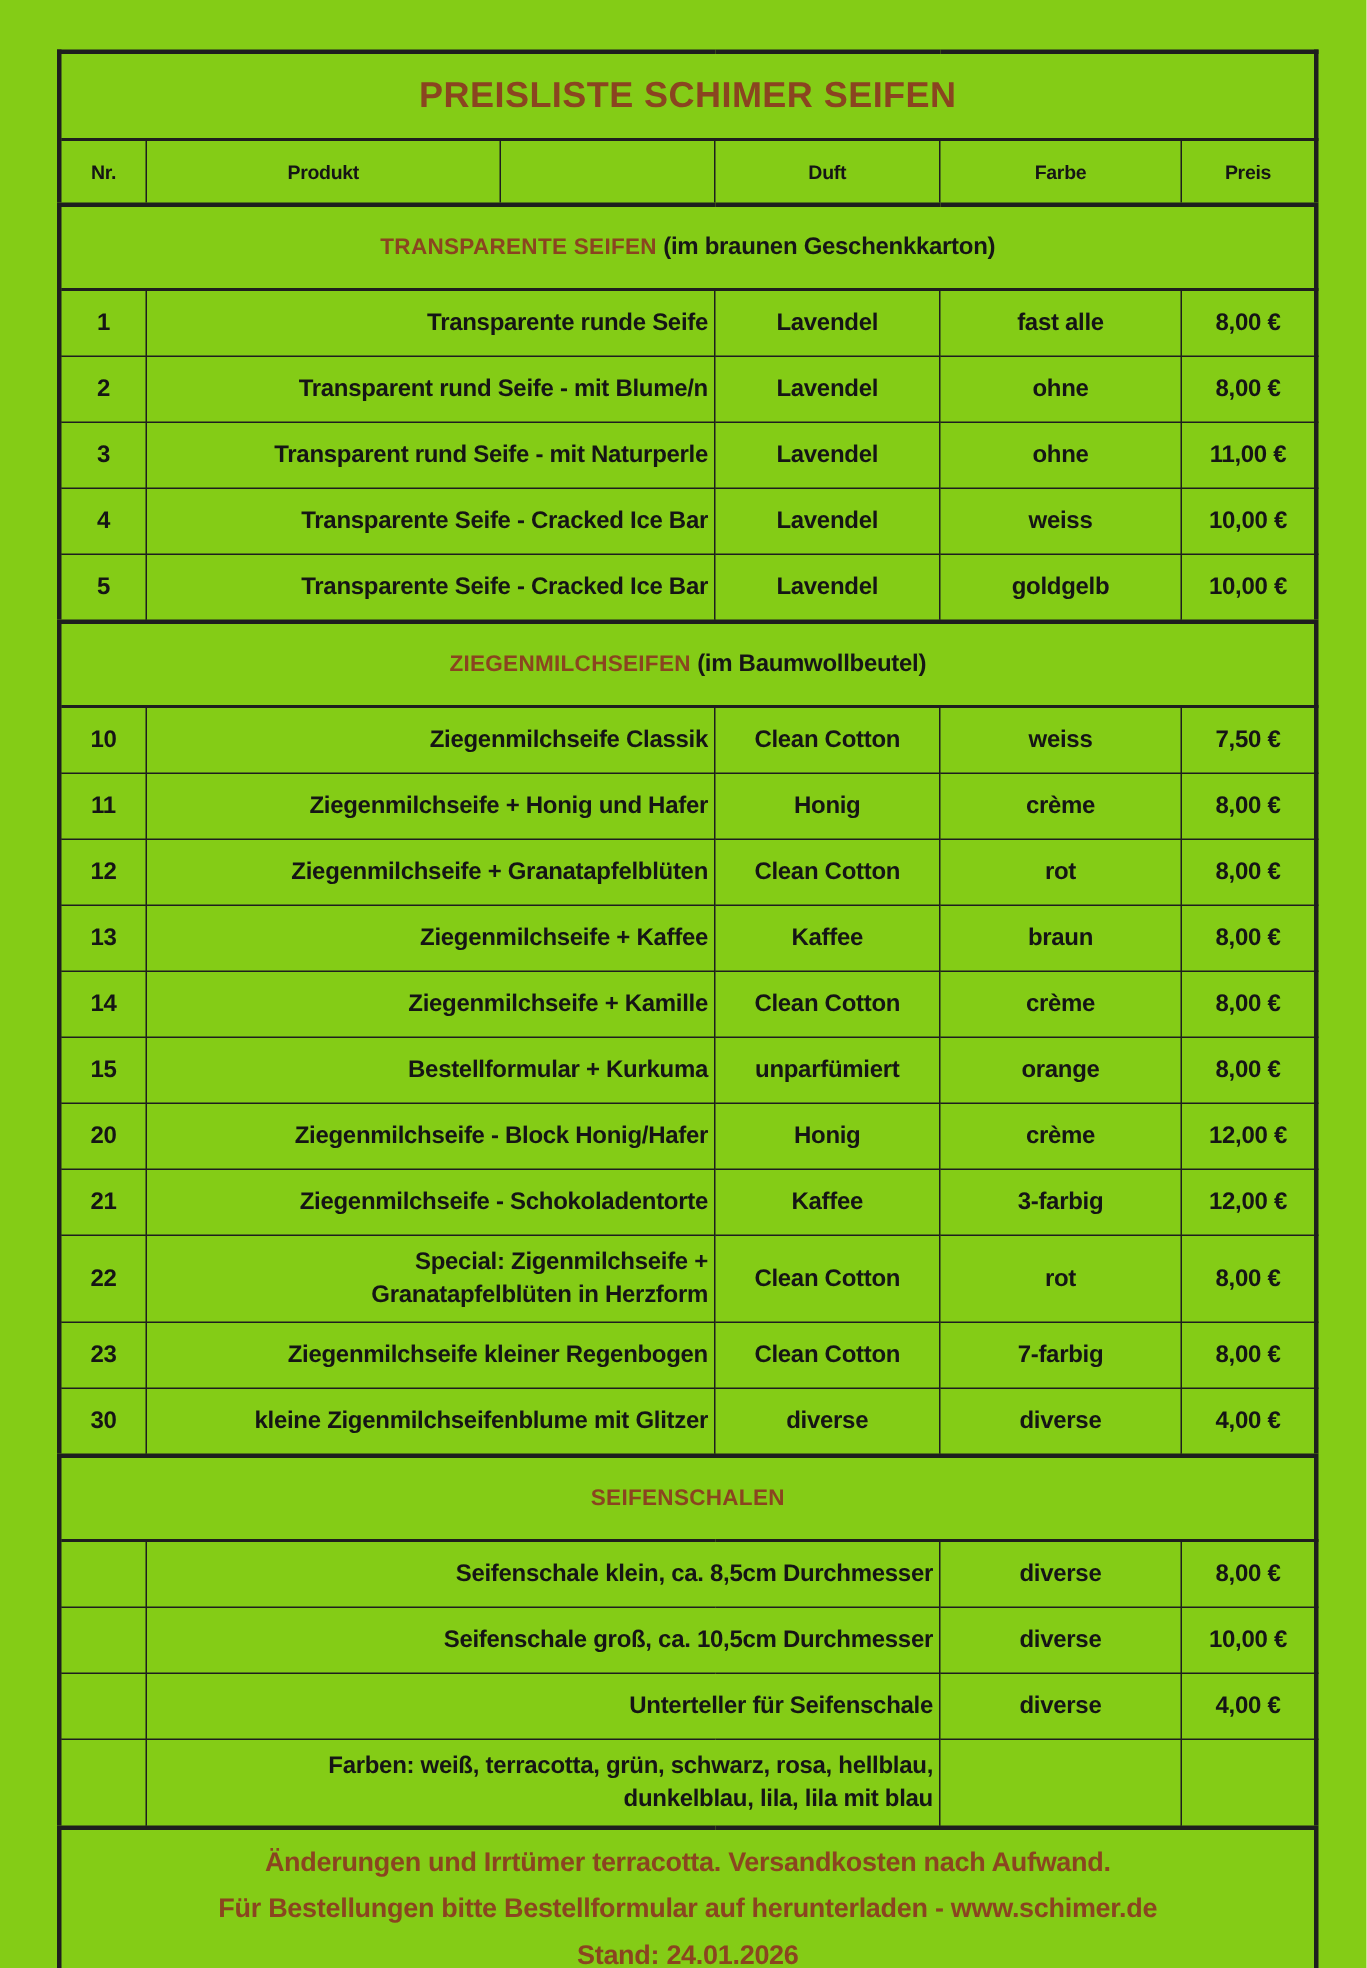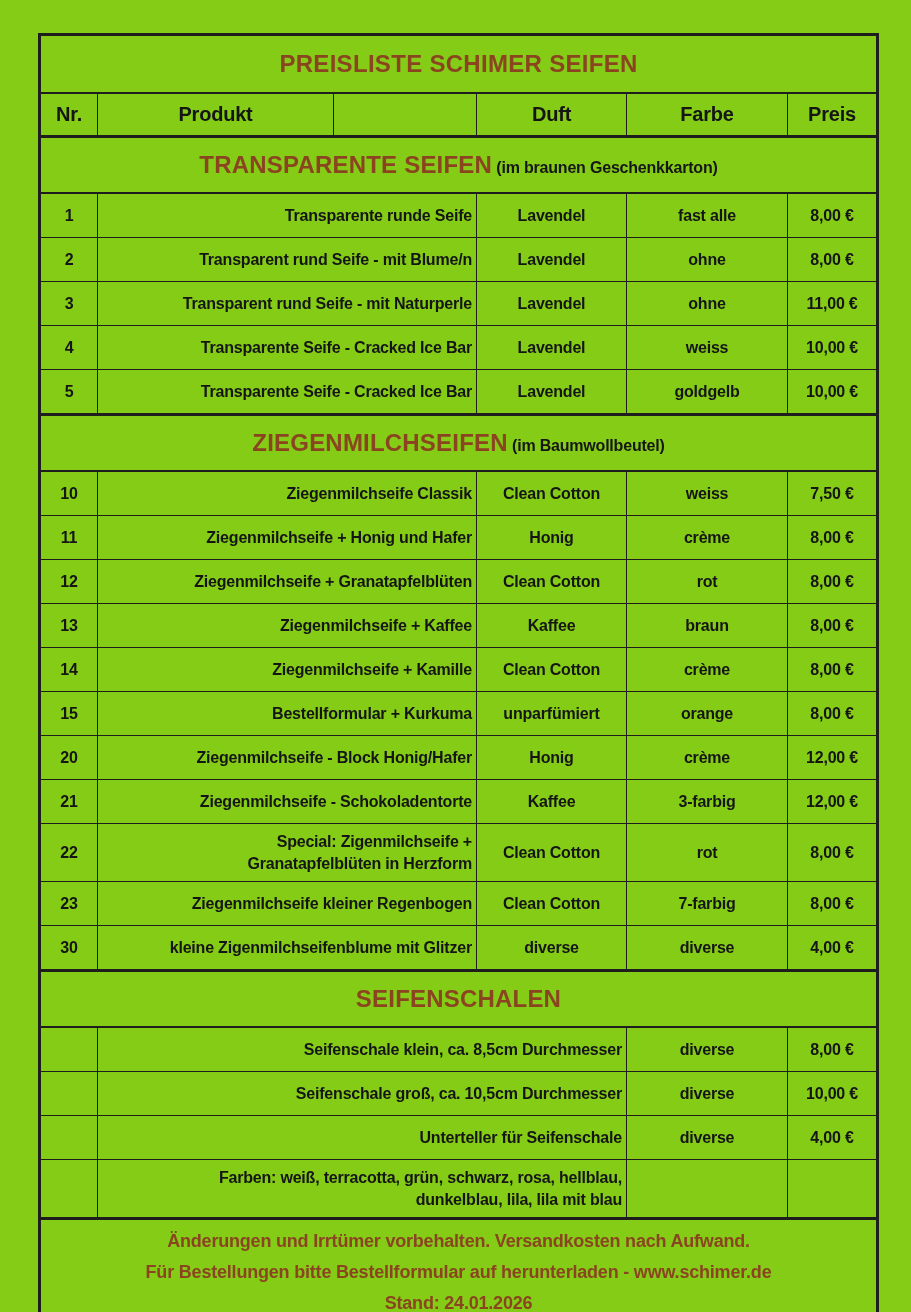--- a/index.html
+++ b/index.html
@@ -42,32 +42,32 @@
   tr.title-row td {
     height: 52px;
     font-size: 24px;
     letter-spacing: 0.3px;
     color: #8a4520;
     border-bottom: 2px solid #1e1e1e;
   }
   
   tr.header-row td {
     height: 37px;
-    font-size: 20px;
+    font-size: 13px;
     border-bottom: 3px solid #1e1e1e;
   }
   
   tr.section-row td {
     height: 50px;
     border-top: 3px solid #1e1e1e;
     border-bottom: 2px solid #1e1e1e;
   }
   .sec-title {
     color: #8a4520;
-    font-size: 24px;
+    font-size: 15px;
     letter-spacing: 0.2px;
   }
   .sec-sub {
     color: #161616;
     font-size: 16px;
   }
   
   tr.data-row td {
     height: 39px;
   }
@@ -262,21 +262,21 @@
             <td class="nr-cell"></td>
             <td colspan="3" class="product-cell">Farben: weiß, terracotta, grün, schwarz, rosa, hellblau,
 dunkelblau, lila, lila mit blau</td>
             <td class="farbe-cell"></td>
             <td class="preis-cell"></td>
           </tr>
         </tbody>
       <tbody>
         <tr class="footer-row">
           <td colspan="6">
-            <div>Änderungen und Irrtümer vorbehalten. Versandkosten nach Aufwand.</div>
+            <div>Änderungen und Irrtümer terracotta. Versandkosten nach Aufwand.</div>
             <div>Für Bestellungen bitte Bestellformular auf herunterladen - www.schimer.de</div>
             <div>Stand: 24.01.2026</div>
           </td>
         </tr>
       </tbody>
     </table>
   </div>
 </div>
 
 </body></html>

